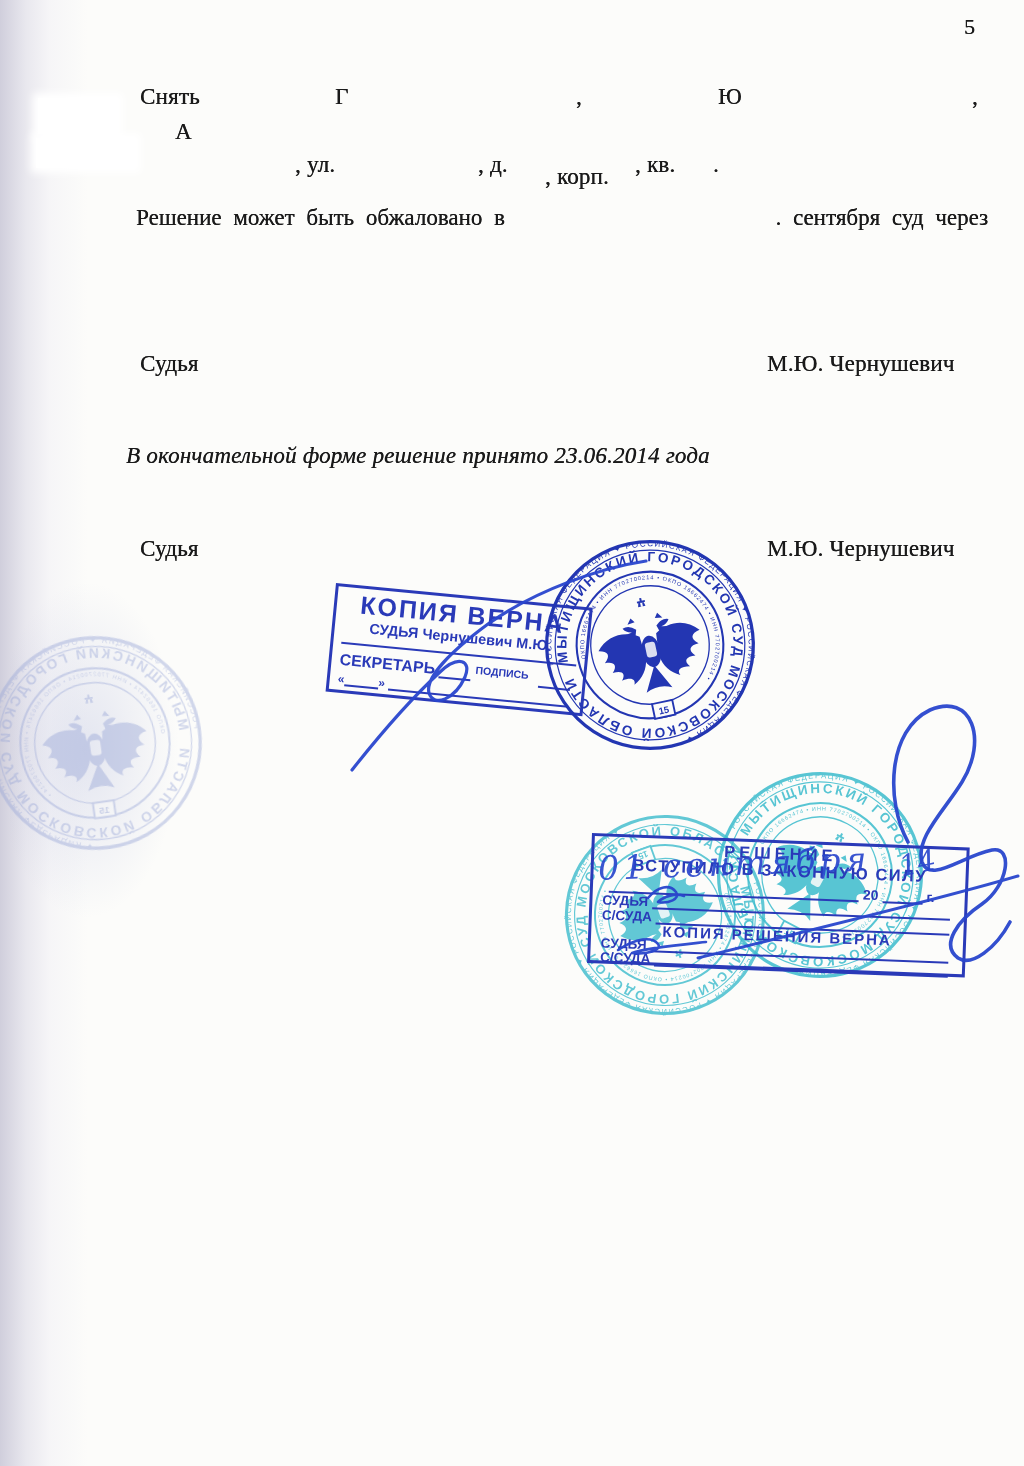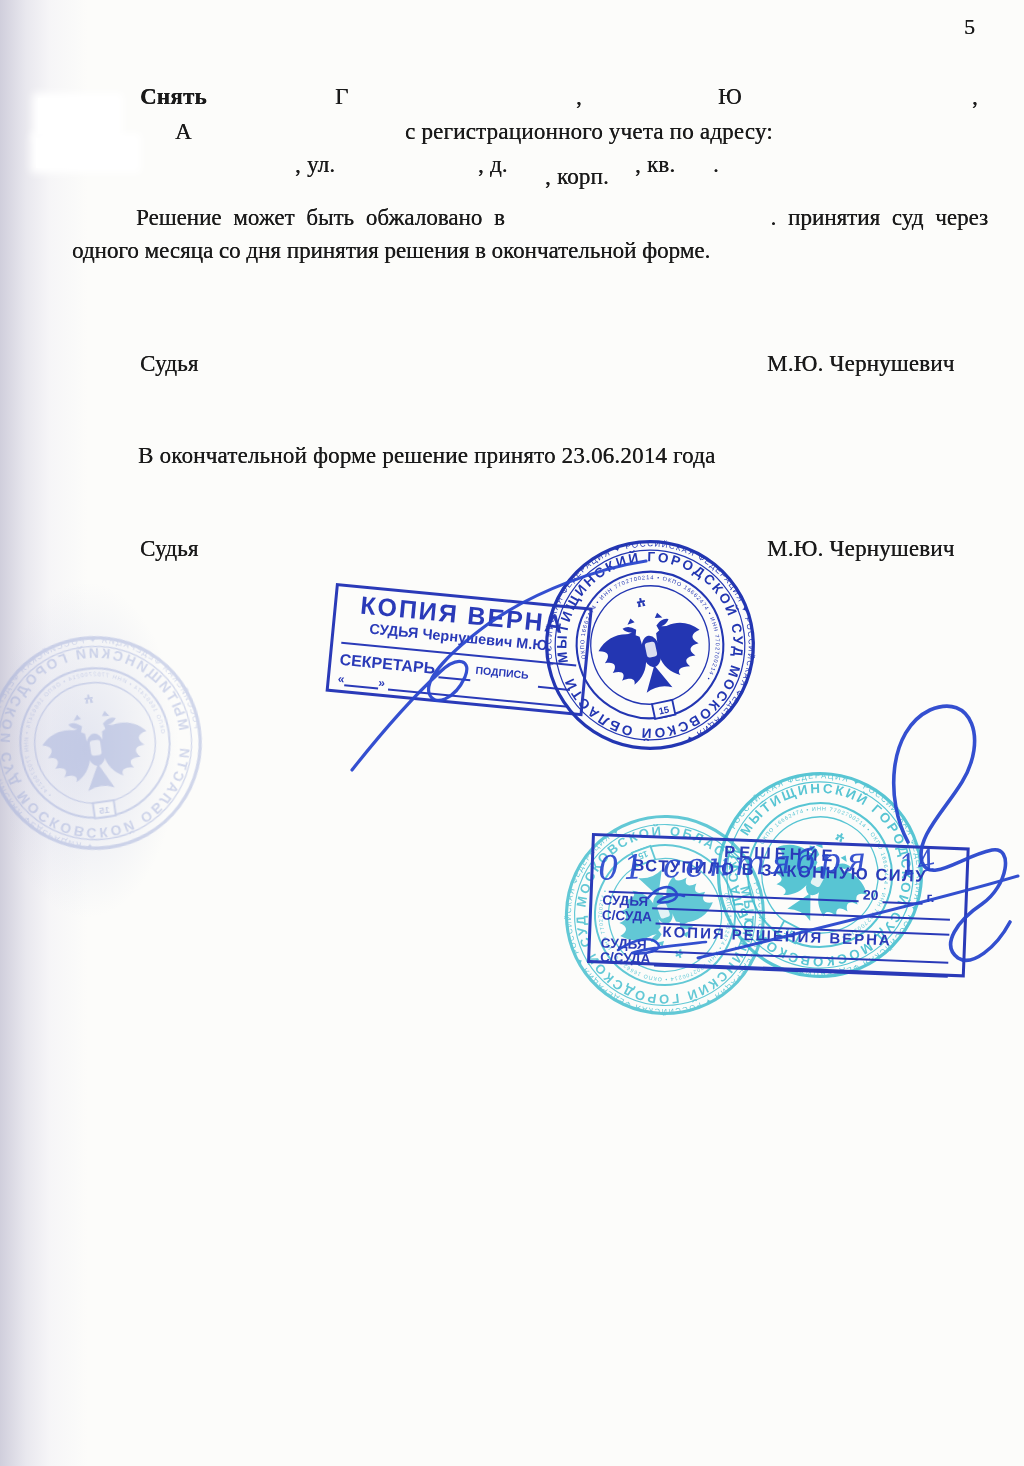--- a/index.html
+++ b/index.html
@@ -85,48 +85,46 @@
 
 <div class="page">
 
   <div class="scan-band"></div>
   <div class="scan-blotch"></div>
   <div class="redact" style="left:38px;top:98px;width:80px;height:36px;"></div>
   <div class="redact" style="left:36px;top:138px;width:100px;height:30px;"></div>
 
   <div class="t" style="left:964px;top:14px;font-size:22px;">5</div>
 
-  <div class="t" style="left:140px;top:84px;font-weight:bold;">Снять</div>
+  <div class="t" style="left:140px;top:84px;">Снять</div>
   <div class="t" style="left:335px;top:84px;">Г</div>
   <div class="t" style="left:576px;top:84px;">,</div>
   <div class="t" style="left:718px;top:84px;">Ю</div>
   <div class="t" style="left:972px;top:84px;">,</div>
 
   <div class="t" style="left:175px;top:119px;">А</div>
-  <div class="t" style="left:405px;top:119px;">с регистрационного учета по адресу:</div>
 
   <div class="t" style="left:295px;top:152px;">, ул.</div>
   <div class="t" style="left:478px;top:152px;">, д.</div>
   <div class="t" style="left:545px;top:164px;">, корп.</div>
   <div class="t" style="left:635px;top:152px;">, кв.</div>
   <div class="t" style="left:713px;top:152px;">.</div>
 
   <div class="para2">
     <div class="l1">
       <span style="padding-left:64px;">Решение может быть обжаловано в</span>
       <span class="sp"></span>
-      <span>. принятия суд через</span>
-    </div>
-    <div class="l3">одного месяца со дня принятия решения в окончательной форме.</div>
+      <span>. сентября суд через</span>
+    </div>
   </div>
 
   <div class="t" style="left:140px;top:351px;">Судья</div>
   <div class="t" style="left:767px;top:351px;">М.Ю. Чернушевич</div>
 
-  <div class="t" style="left:138px;top:443px;">В окончательной форме решение принято 23.06.2014 года</div>
+  <div class="t" style="left:126px;top:443px;font-style:italic;">В окончательной форме решение принято 23.06.2014 года</div>
 
   <div class="t" style="left:140px;top:536px;">Судья</div>
   <div class="t" style="left:767px;top:536px;">М.Ю. Чернушевич</div>
 
   <svg class="seal seal-faint" viewBox="0 0 230 230" style="left:-15px;top:633px;width:220px;height:220px;transform:scaleX(-1) rotate(8deg);opacity:.42;">
       <use href="#seal-def"></use>
     </svg>
 
   <svg class="seal seal-teal" viewBox="0 0 230 230" style="left:714px;top:769px;width:212px;height:212px;transform:rotate(28deg);opacity:.85;">
       <use href="#seal-def"></use>

